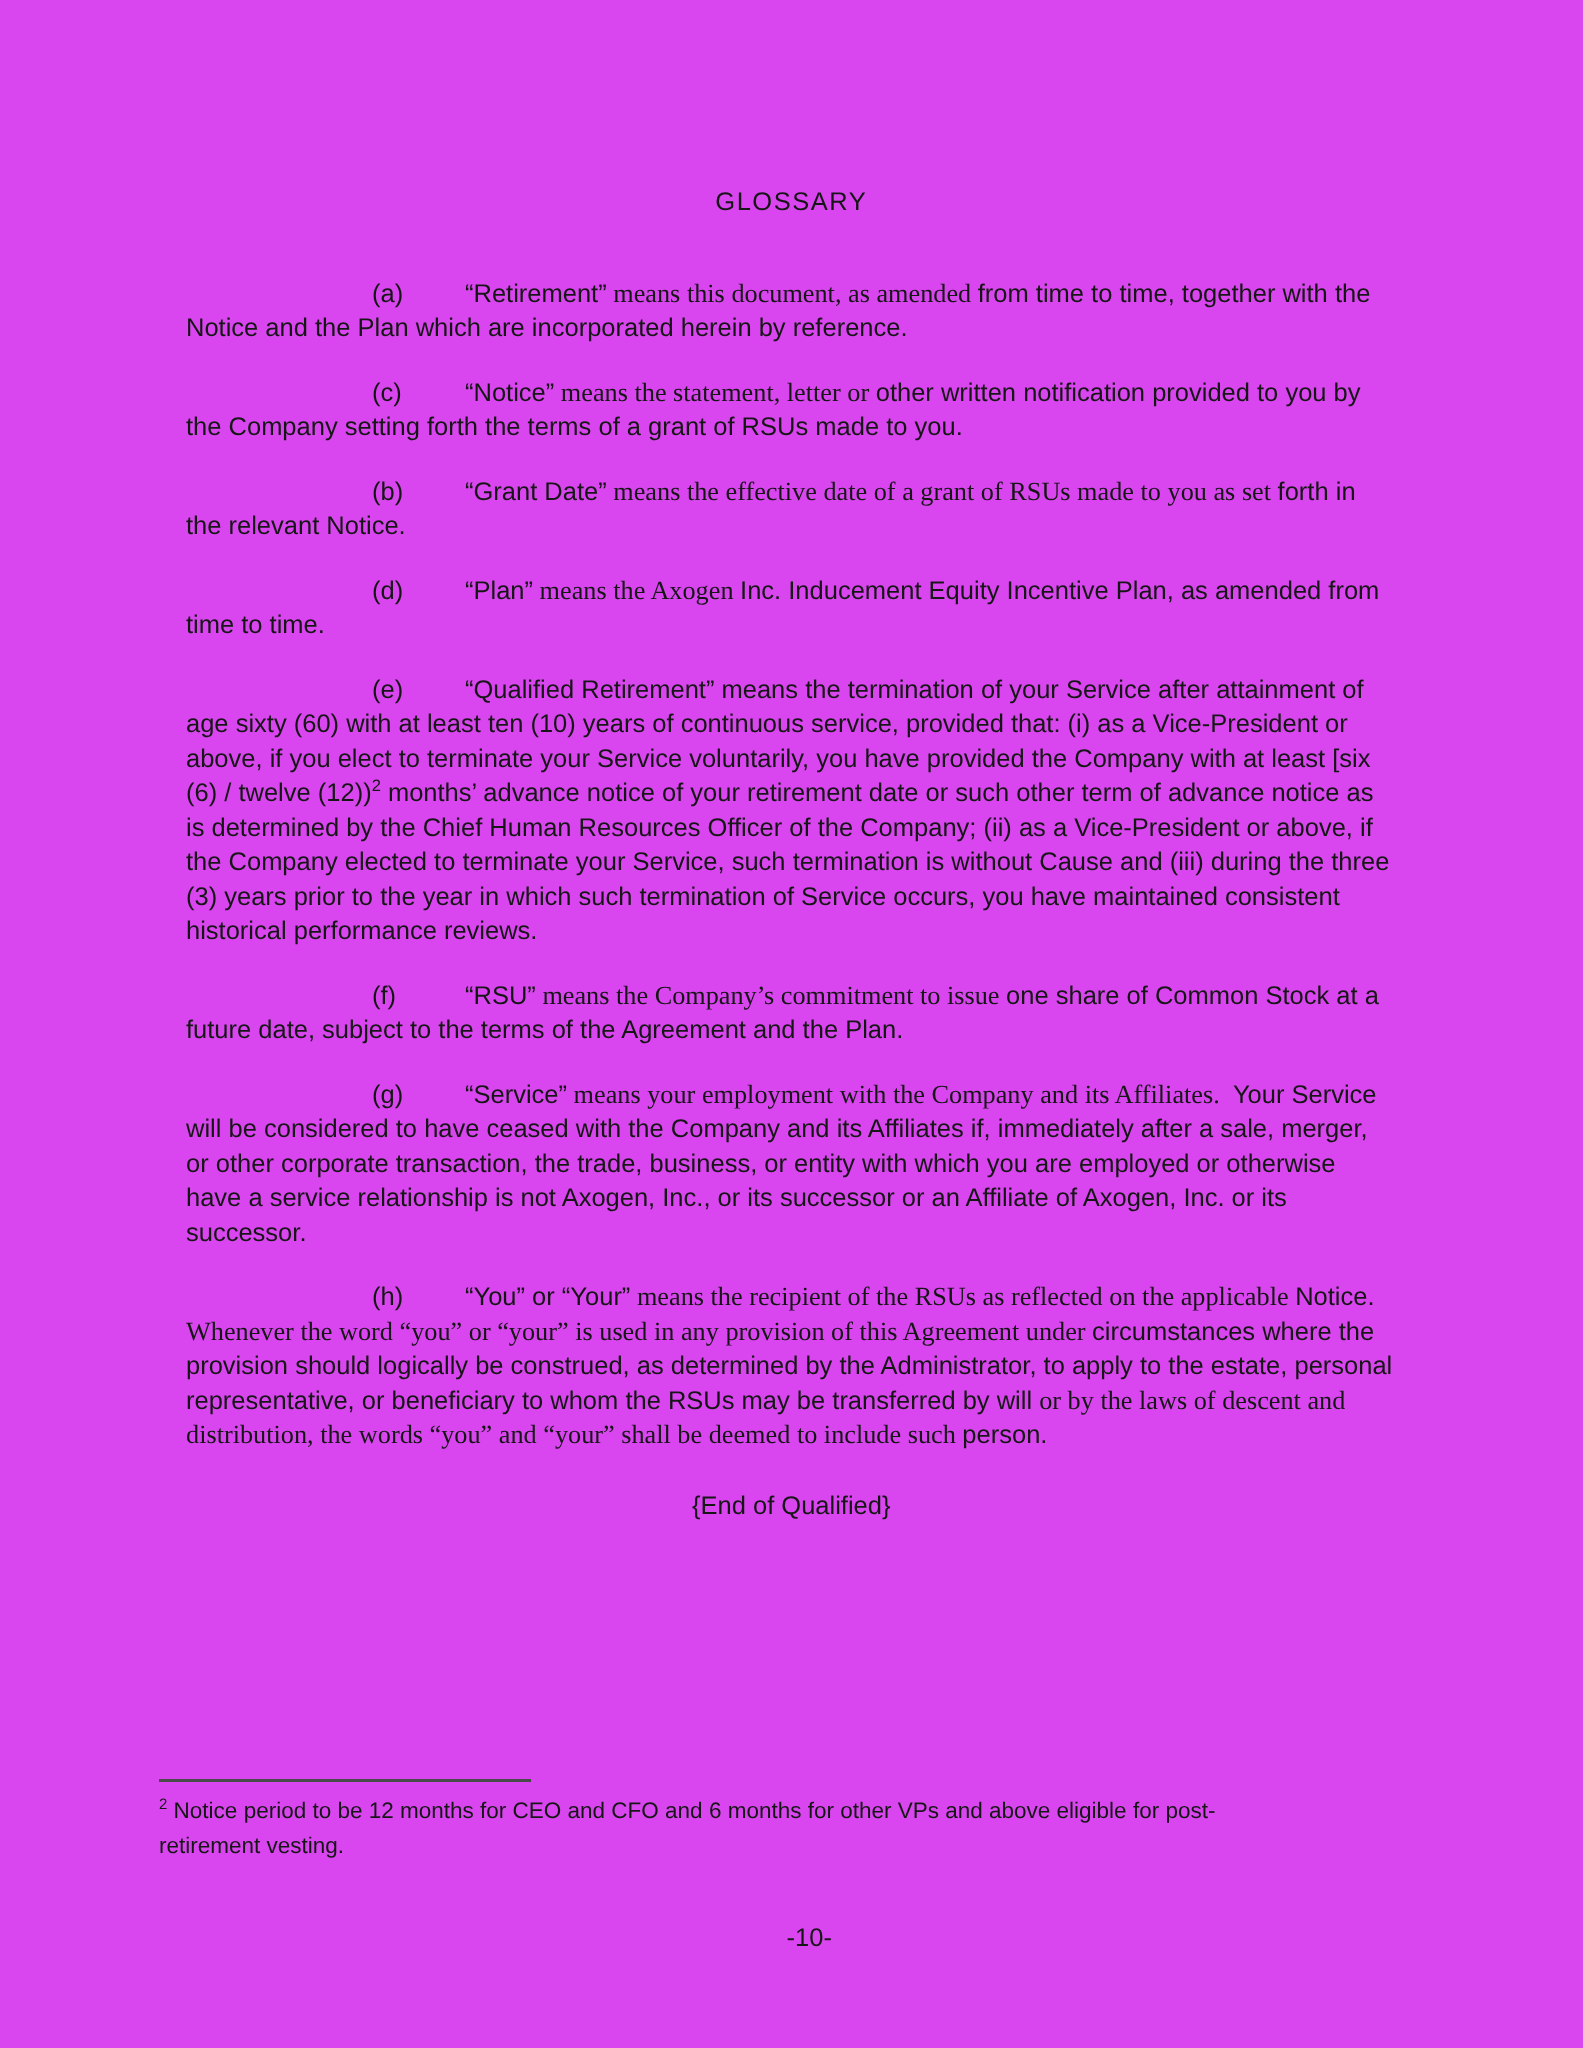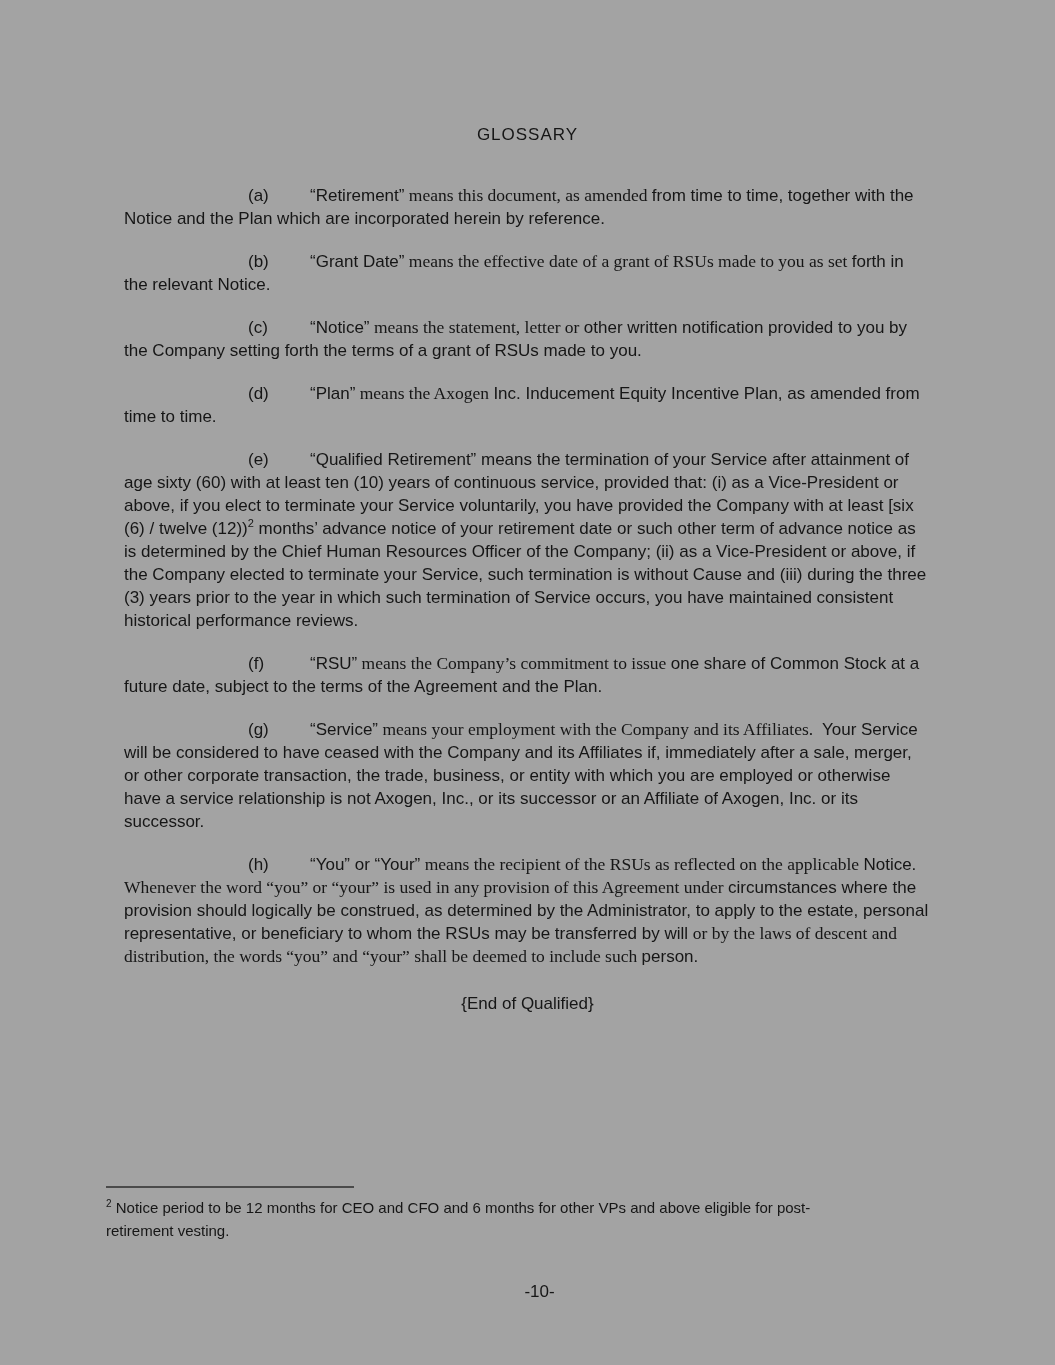--- a/index.html
+++ b/index.html
@@ -1,21 +1,21 @@
 <!DOCTYPE html>
 <html><head>
 <meta charset="utf-8">
 <style>
   html, body { margin: 0; padding: 0; background: #e8e8e8; }
   .page {
     position: relative;
     width: 1055px;
     height: 1365px;
     margin: 0 auto;
-    background: #a3a3a3;
+    background: #d946ef;
     color: #161616;
     font-family: "Liberation Sans", sans-serif;
     font-size: 17px;
     line-height: 23px;
     box-sizing: border-box;
     padding: 0;
     overflow: hidden;
   }
   .content {
     position: absolute;
@@ -81,22 +81,22 @@
 </style>
 </head>
 <body>
 
 <div class="page">
   <div class="content">
     <div class="doc-title">GLOSSARY</div>
 
     <div>
         <p class="para"><span class="plabel sans">(a)</span><span class="sans">“Retirement”</span><span class="serif"> means this document, as amended </span><span class="sans">from time to time, together with the Notice and the Plan which are incorporated herein by reference.</span></p>
+        <p class="para"><span class="plabel sans">(c)</span><span class="sans">“Notice”</span><span class="serif"> means the statement, letter or </span><span class="sans">other written notification provided to you by the Company setting forth the terms of a grant of RSUs made to you.</span></p>
         <p class="para"><span class="plabel sans">(b)</span><span class="sans">“Grant Date”</span><span class="serif"> means the effective date of a grant of RSUs made to you as set </span><span class="sans">forth in the relevant Notice.</span></p>
-        <p class="para"><span class="plabel sans">(c)</span><span class="sans">“Notice”</span><span class="serif"> means the statement, letter or </span><span class="sans">other written notification provided to you by the Company setting forth the terms of a grant of RSUs made to you.</span></p>
         <p class="para"><span class="plabel sans">(d)</span><span class="sans">“Plan”</span><span class="serif"> means the Axogen </span><span class="sans">Inc. Inducement Equity Incentive Plan, as amended from time to time.</span></p>
         <p class="para"><span class="plabel sans">(e)</span><span class="sans">“Qualified Retirement” means the termination of your Service after attainment of age sixty (60) with at least ten (10) years of continuous service, provided that: (i) as a Vice-President or above, if you elect to terminate your Service voluntarily, you have provided the Company with at least [six (6) / twelve (12))</span><span class="sup">2</span><span class="sans"> months’ advance notice of your retirement date or such other term of advance notice as is determined by the Chief Human Resources Officer of the Company; (ii) as a Vice-President or above, if the Company elected to terminate your Service, such termination is without Cause and (iii) during the three (3) years prior to the year in which such termination of Service occurs, you have maintained consistent historical performance reviews.</span></p>
         <p class="para"><span class="plabel sans">(f)</span><span class="sans">“RSU”</span><span class="serif"> means the Company’s commitment to issue </span><span class="sans">one share of Common Stock at a future date, subject to the terms of the Agreement and the Plan.</span></p>
         <p class="para"><span class="plabel sans">(g)</span><span class="sans">“Service”</span><span class="serif"> means your employment with the Company and its Affiliates.&nbsp; </span><span class="sans">Your Service will be considered to have ceased with the Company and its Affiliates if, immediately after a sale, merger, or other corporate transaction, the trade, business, or entity with which you are employed or otherwise have a service relationship is not Axogen, Inc., or its successor or an Affiliate of Axogen, Inc. or its successor.</span></p>
         <p class="para"><span class="plabel sans">(h)</span><span class="sans">“You” or “Your”</span><span class="serif"> means the recipient of the RSUs as reflected on the applicable </span><span class="sans">Notice.&nbsp; </span><span class="serif">Whenever the word “you” or “your” is used in any provision of this Agreement under </span><span class="sans">circumstances where the provision should logically be construed, as determined by the Administrator, to apply to the estate, personal representative, or beneficiary to whom the RSUs may be transferred by will </span><span class="serif">or by the laws of descent and distribution, the words “you” and “your” shall be deemed to include such </span><span class="sans">person.</span></p>
       </div>
 
     <div class="end-marker">{End of Qualified}</div>
   </div>
 

